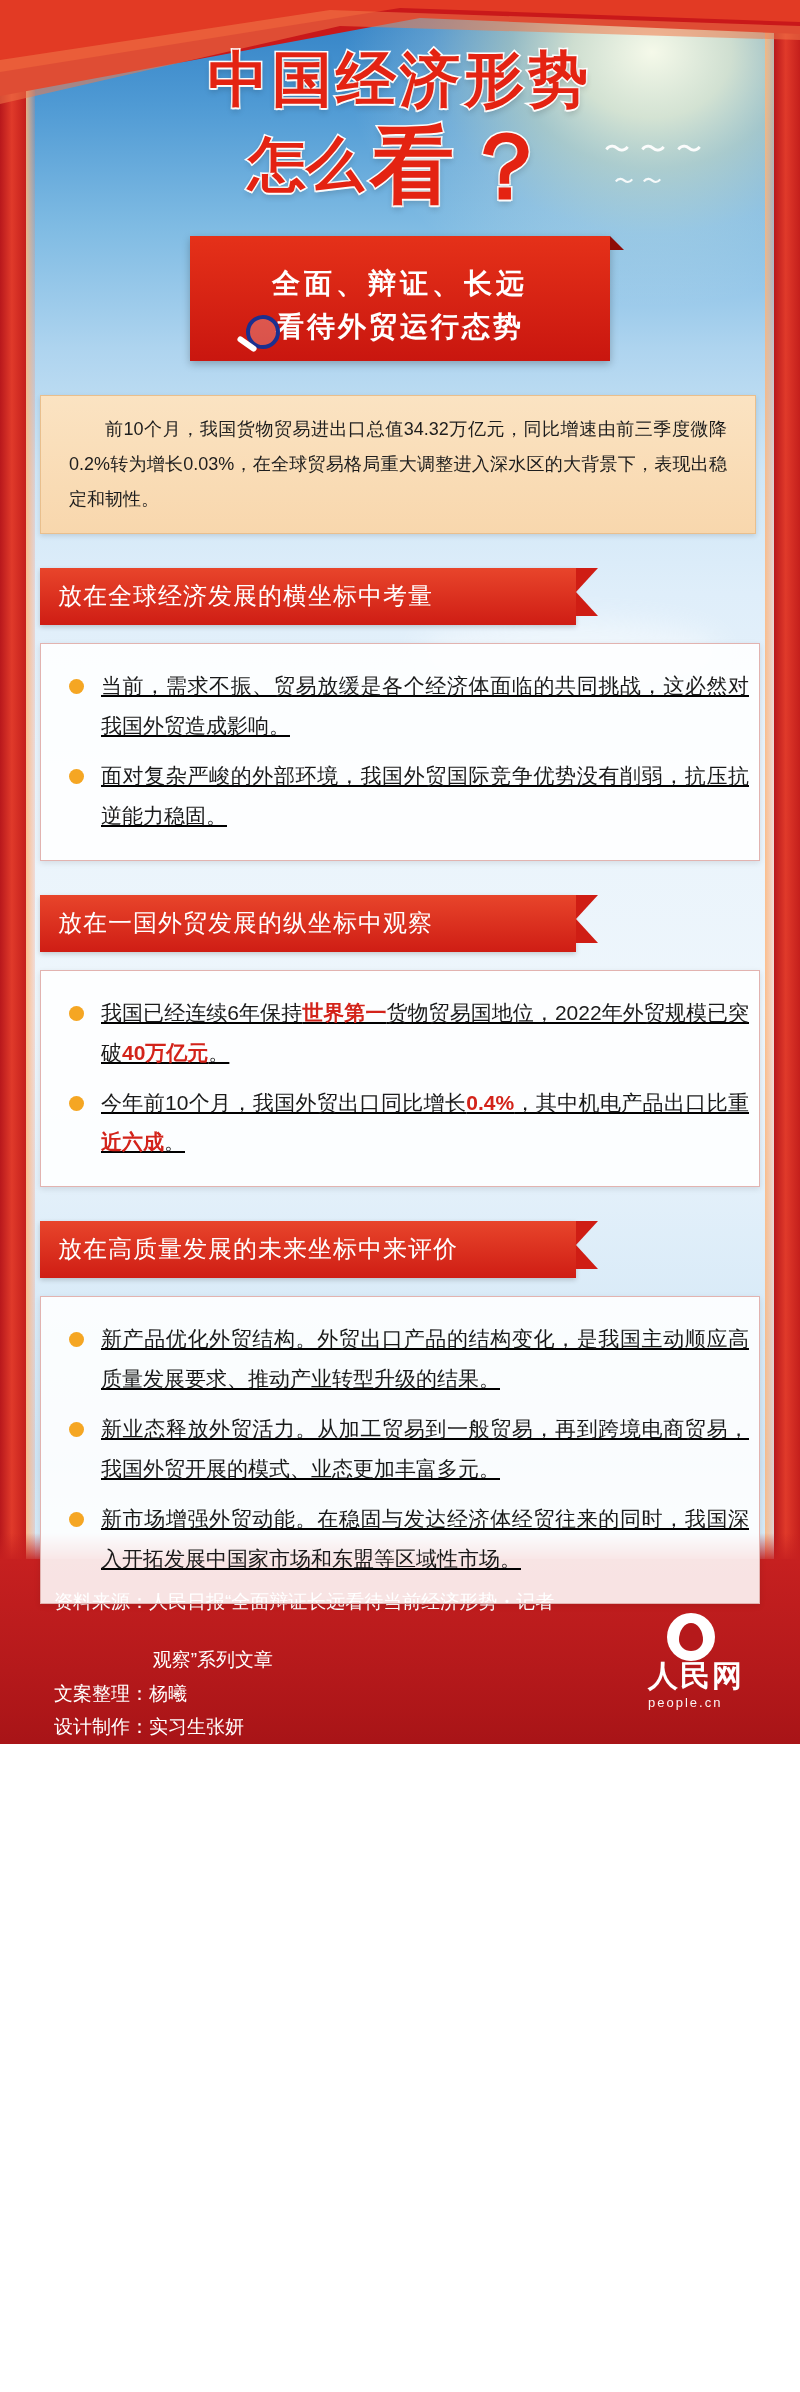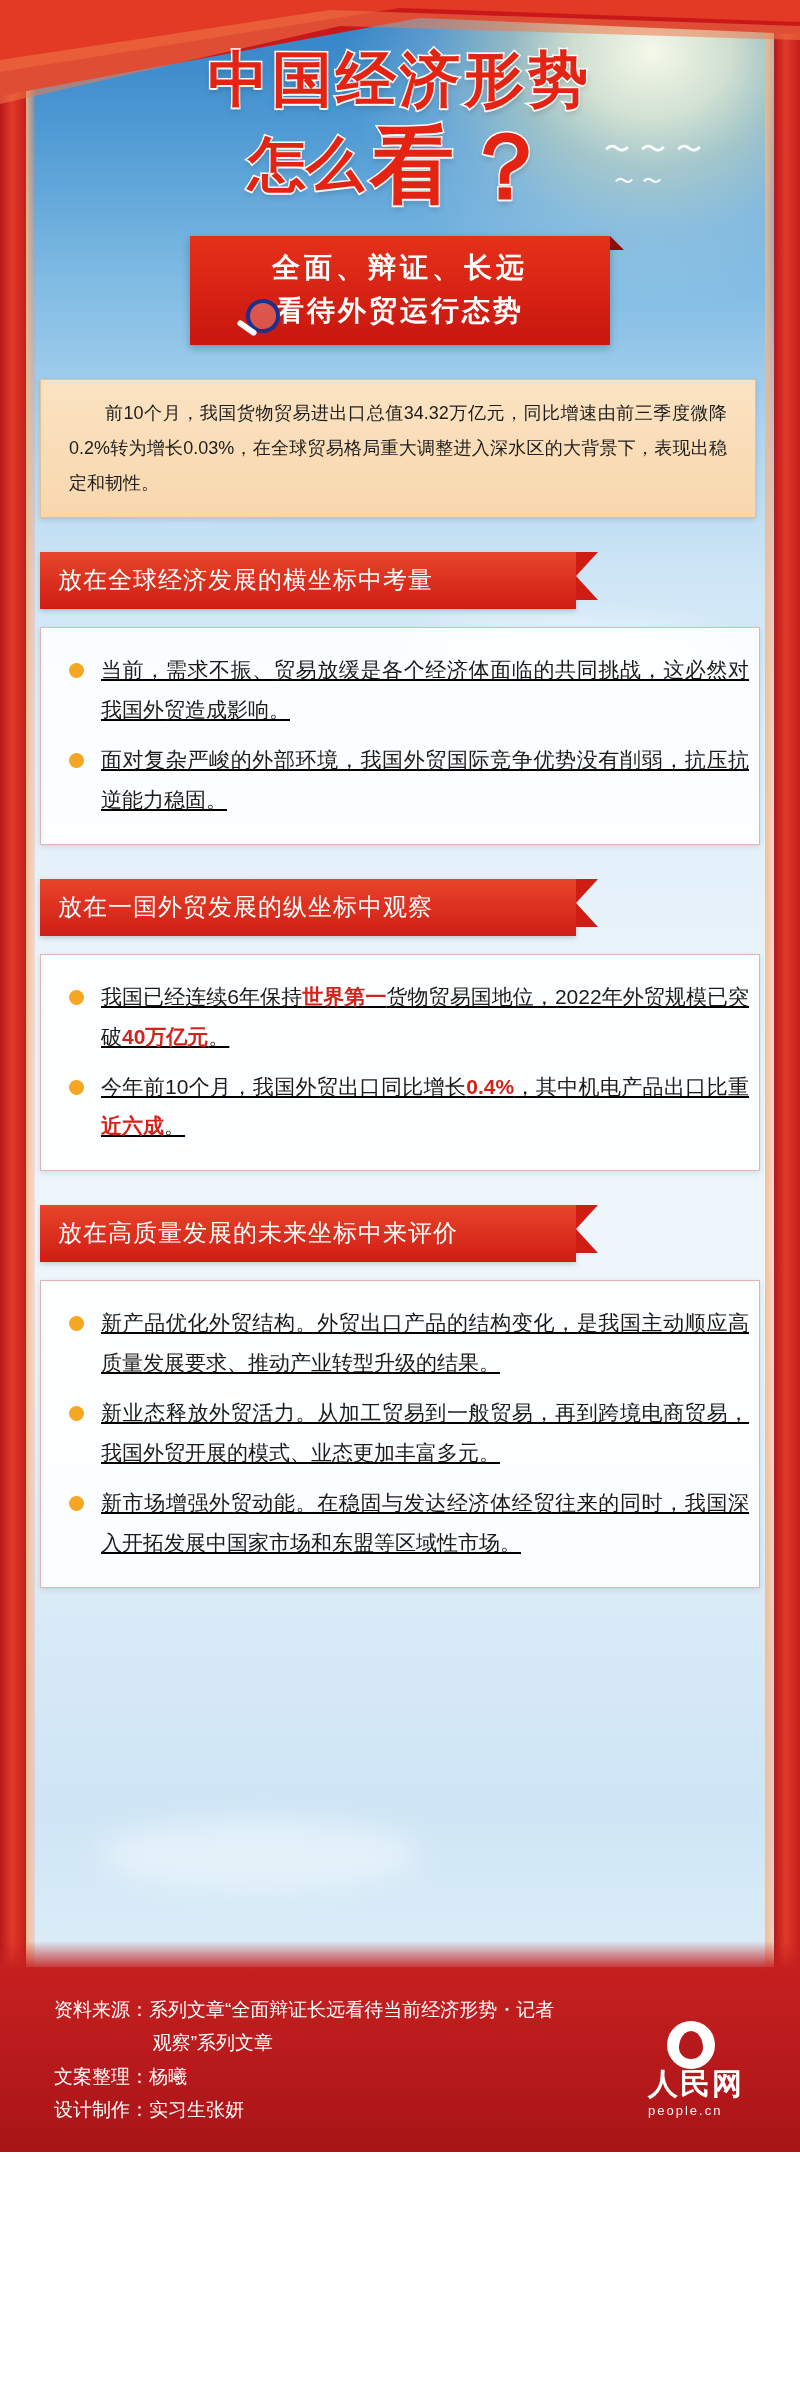--- a/index.html
+++ b/index.html
@@ -6,21 +6,21 @@
     margin: 0;
     padding: 0;
     background: #ffffff;
   }
   body {
     font-family: "Liberation Sans", "DejaVu Sans", sans-serif;
   }
   .poster {
     position: relative;
     width: 800px;
-    height: 2152px;
+    height: 1744px;
     overflow: hidden;
     background: linear-gradient(180deg,
         #2f7fc4 0%,
         #4f9ad4 6%,
         #7fbbe3 13%,
         #aed4ef 20%,
         #cfe6f6 27%,
         #dfeefa 34%,
         #e9f3fb 45%,
         #eef6fc 58%,
@@ -164,21 +164,21 @@
     opacity: 0.9;
   }
 
   
   .subtitle-band {
     position: relative;
     margin: 18px auto 0 auto;
     width: 400px;
     background: linear-gradient(180deg, #e53119, #c9160f);
     color: #fff;
-    padding: 14px 10px 16px 10px;
+    padding: 30px 10px 16px 10px;
     text-align: center;
     box-shadow: 0 3px 8px rgba(0,0,0,0.25);
   }
   .subtitle-band::after {
     content: "";
     position: absolute;
     right: -14px;
     top: 0;
     border-top: 14px solid transparent;
     border-bottom: 0 solid transparent;
@@ -290,21 +290,21 @@
   
   .footer-inner {
     position: relative;
     z-index: 8;
     padding: 26px 54px 0 54px;
     color: #ffffff;
     font-size: 19px;
     line-height: 1.75;
   }
   .foot-line { display: block; }
-  .foot-indent { padding-left: 5.2em; }
+  .foot-indent { padding-left: 5.2em; margin-top: 25px; }
   .people-logo {
     position: absolute;
     right: 56px;
     bottom: 34px;
     display: flex;
     align-items: center;
     z-index: 9;
     color: #fff;
     flex-direction: column;
   }
@@ -423,21 +423,21 @@
           <span class="dot"></span>
           <span>新市场增强外贸动能。在稳固与发达经济体经贸往来的同时，我国深入开拓发展中国家市场和东盟等区域性市场。</span>
         </div>
       </div>
     </div>
 
   </div>
 
   <div class="bottom-block">
     <div class="footer-inner">
-      <span class="foot-line"><span>资料来源：</span><span>系列文章“全面辩证长远看待当前经济形势・记者</span></span>
+      <span class="foot-line"><span>资料来源：</span><span>人民日报“全面辩证长远看待当前经济形势・记者</span></span>
       <span class="foot-line foot-indent">观察”系列文章</span>
       <span class="foot-line">文案整理：杨曦</span>
       <span class="foot-line">设计制作：实习生张妍</span>
     </div>
     <div class="people-logo">
       <div class="mark"></div>
       <div>
         <div class="txt-cn">人民网</div>
         <div class="txt-en">people.cn</div>
       </div>

